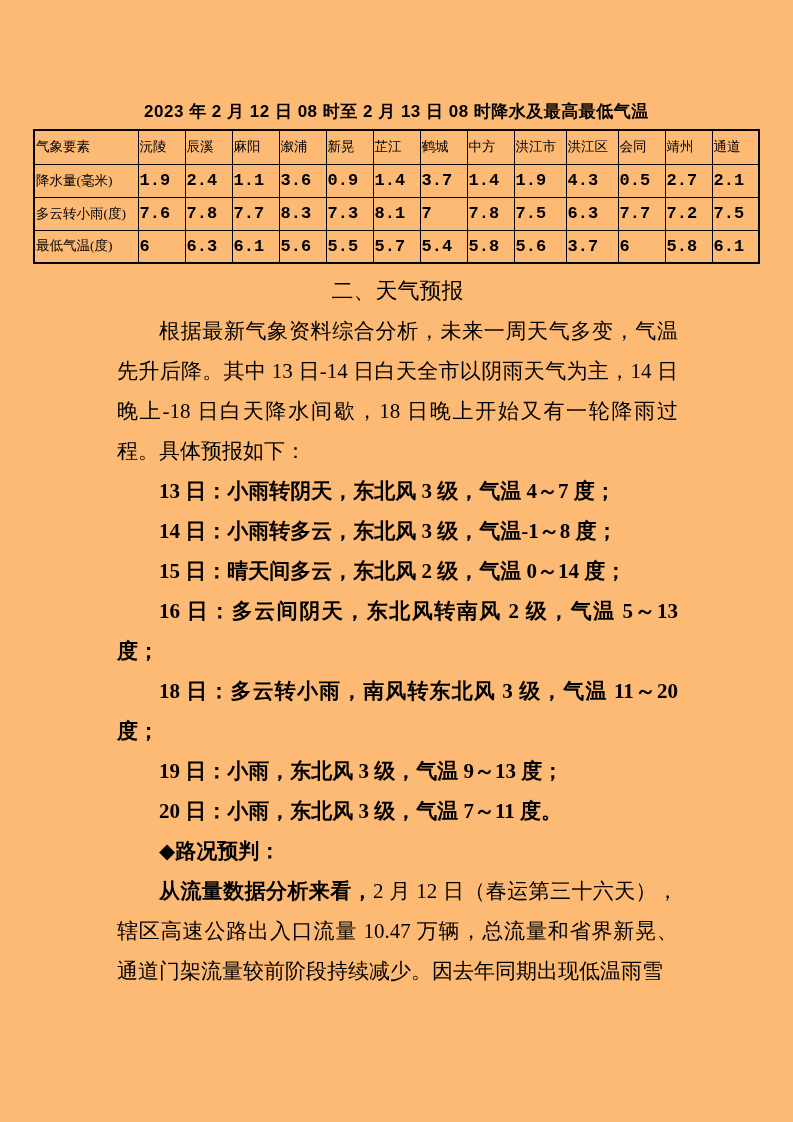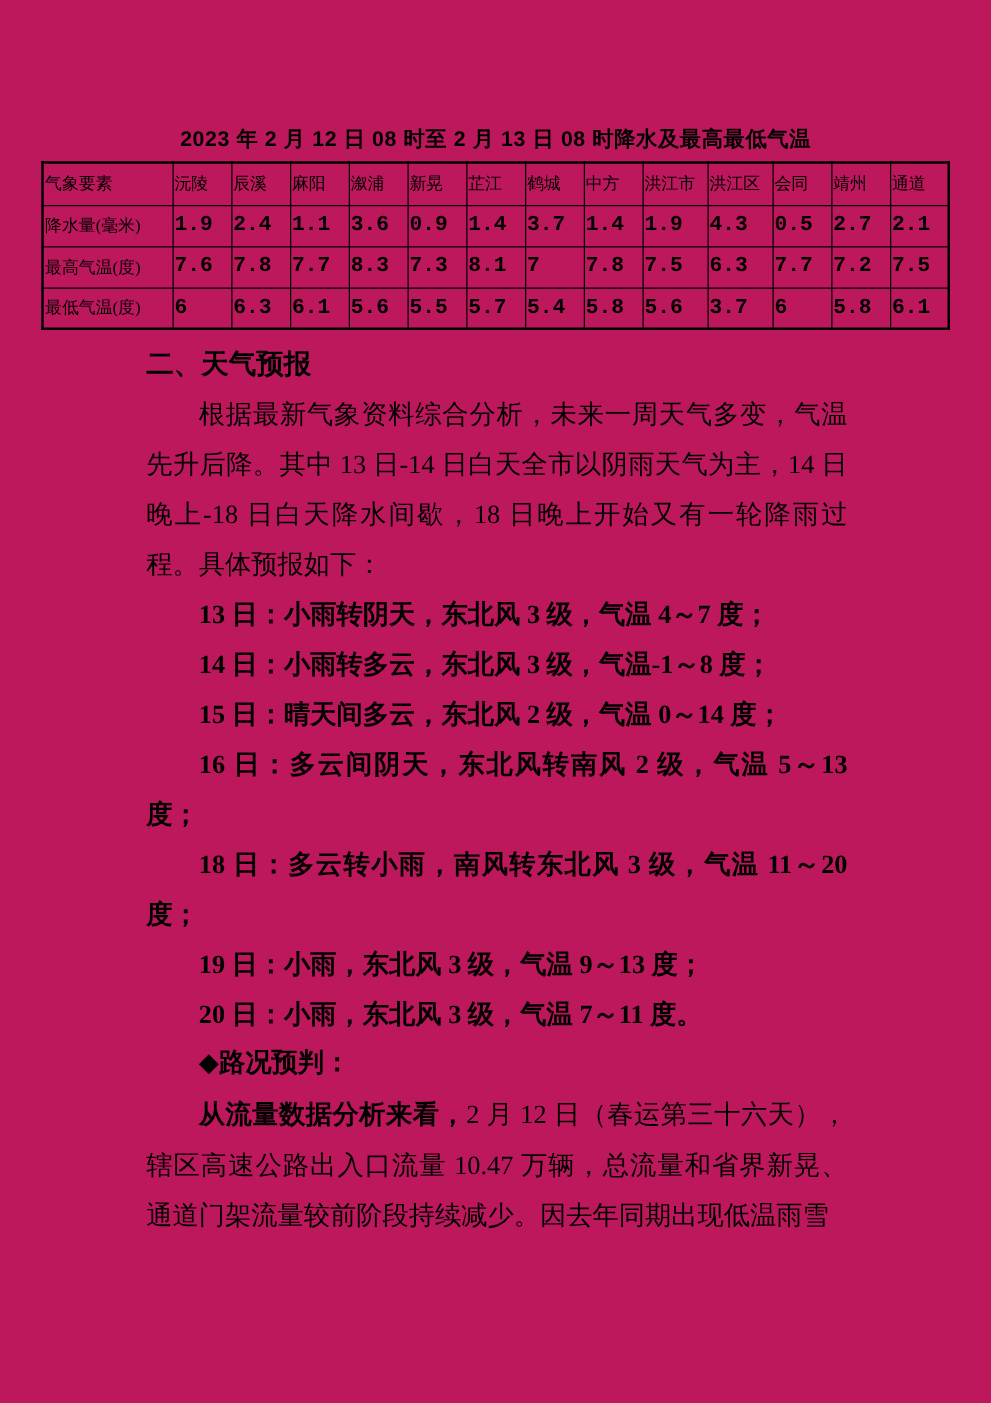--- a/index.html
+++ b/index.html
@@ -8,21 +8,21 @@
     width: 793px;
     height: 1122px;
     font-family: "Liberation Serif", "DejaVu Serif", serif;
     color: #000000;
     position: relative;
     overflow: hidden;
   }
   .page {
     width: 793px;
     height: 1122px;
-    background: #be185d;
+    background: #fdba74;
     padding-top: 100px;
   }
   .doc-title {
     text-align: center;
     font-family: "Liberation Sans", "DejaVu Sans", sans-serif;
     font-weight: bold;
     font-size: 17px;
     line-height: 24px;
     margin-bottom: 5px;
     letter-spacing: 0.5px;
@@ -52,24 +52,24 @@
   .content {
     margin-left: 117px;
     width: 561px;
     font-size: 21px;
     line-height: 40px;
     text-align: justify;
     margin-top: 7px;
   }
   .section-heading {
     font-family: "Liberation Sans", "DejaVu Sans", sans-serif;
-    font-weight: bold;
+    font-weight: normal;
     font-size: 22px;
     line-height: 40px;
-    text-align: left;
+    text-align: center;
   }
   .para { text-indent: 2em; }
   .day-line { text-indent: 2em; font-weight: bold; }
   .road-heading {
     text-indent: 2em;
     font-family: "Liberation Sans", "DejaVu Sans", sans-serif;
     font-weight: bold;
     font-size: 21px;
     line-height: 40px;
     text-align: left;
@@ -134,21 +134,21 @@
         <td class="num">1.4</td>
         <td class="num">3.7</td>
         <td class="num">1.4</td>
         <td class="num">1.9</td>
         <td class="num">4.3</td>
         <td class="num">0.5</td>
         <td class="num">2.7</td>
         <td class="num">2.1</td>
       </tr>
       <tr>
-        <td class="row-label">最高气温(度)</td>
+        <td class="row-label">多云转小雨(度)</td>
         <td class="num">7.6</td>
         <td class="num">7.8</td>
         <td class="num">7.7</td>
         <td class="num">8.3</td>
         <td class="num">7.3</td>
         <td class="num">8.1</td>
         <td class="num">7</td>
         <td class="num">7.8</td>
         <td class="num">7.5</td>
         <td class="num">6.3</td>

